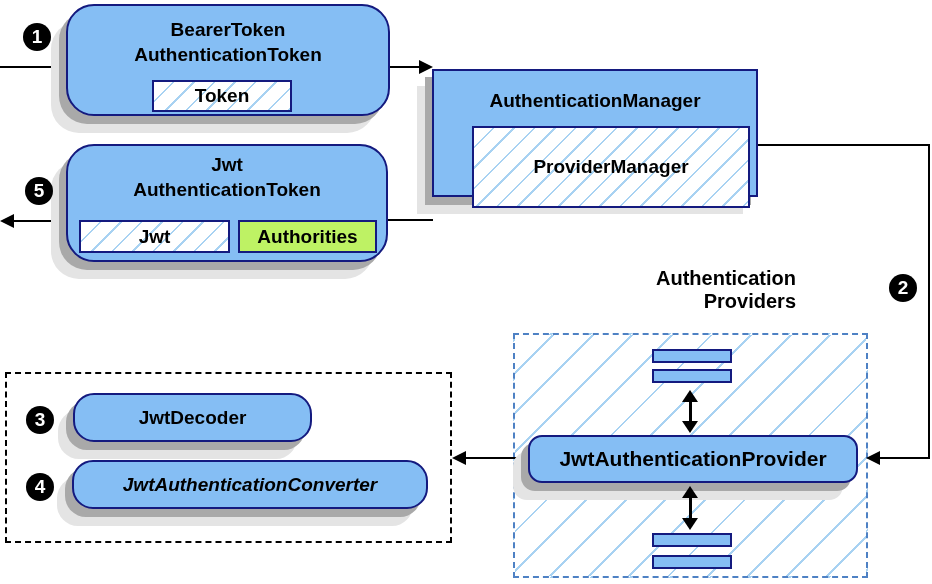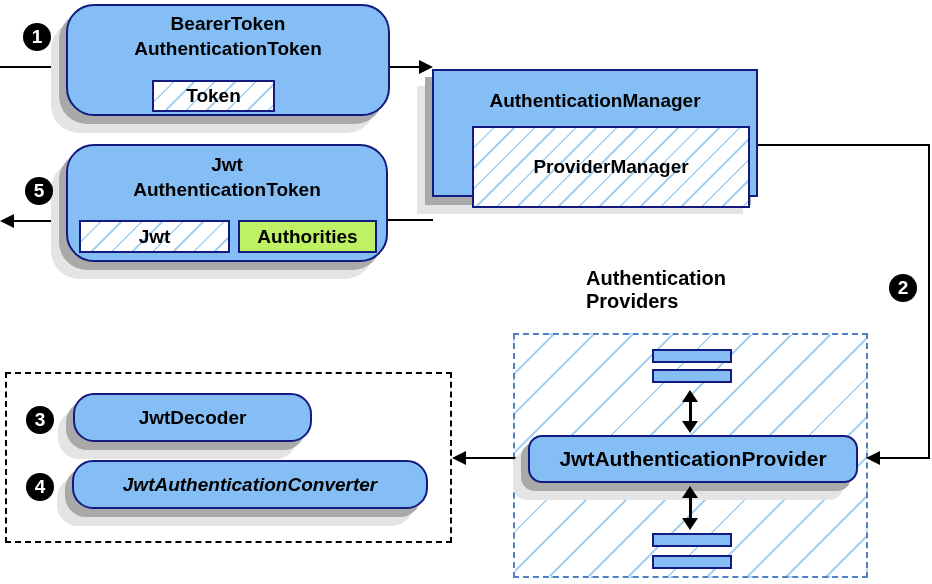--- a/index.html
+++ b/index.html
@@ -72,40 +72,40 @@
   .varrow .head-down {
     position:absolute; bottom:0; left:0; width:0; height:0;
     border-left:8px solid transparent; border-right:8px solid transparent;
     border-top:12px solid var(--line-color);
   }
   .bar {
     position:absolute; width:80px; height:14px; background:var(--node-fill);
     border:2px solid var(--node-border); z-index:2;
   }
   .group-title {
-    position:absolute; text-align:left; font-weight:bold; font-size:20px;
+    position:absolute; text-align:right; font-weight:bold; font-size:20px;
     line-height:23px; color:#000; z-index:2;
   }
   .big-label { font-size:21px; line-height:44px; font-weight:bold;border-radius:14px; }
   .mid-label { font-size:19px; line-height:45px; font-weight:bold;border-radius:21px; }
 </style>
 </head>
 <body>
 
 <div id="canvas">
 
   <div class="hline" style="left:0; top:66; left:0px; top:66px; width:66px;"></div>
   <div class="badge" style="left:23px; top:23px;">1</div>
 
   <div class="node rounded" style="left:66px; top:4px; width:324px; height:112px;">
-    <div class="node-title" style="padding-top:5px;">
+    <div class="node-title" style="padding-top:11px;">
       <div>BearerToken</div>
       <div>AuthenticationToken</div>
     </div>
-    <div class="subfield hatch-sm" style="left:84px; top:74px; width:123px; height:32px;">Token</div>
+    <div class="subfield hatch-sm" style="left:84px; top:74px; width:140px; height:32px;">Token</div>
   </div>
 
   <div class="hline" style="left:390px; top:66px; width:31px;"></div>
   <div class="arr-right" style="left:419px; top:60px;"></div>
 
   <div class="node" style="left:432px; top:69px; width:326px; height:128px;">
     <div class="node-title" style="padding-top:17px;">AuthenticationManager</div>
     <div class="subfield hatch-sm" style="left:38px; top:55px; width:278px; height:82px;">ProviderManager</div>
   </div>
 

